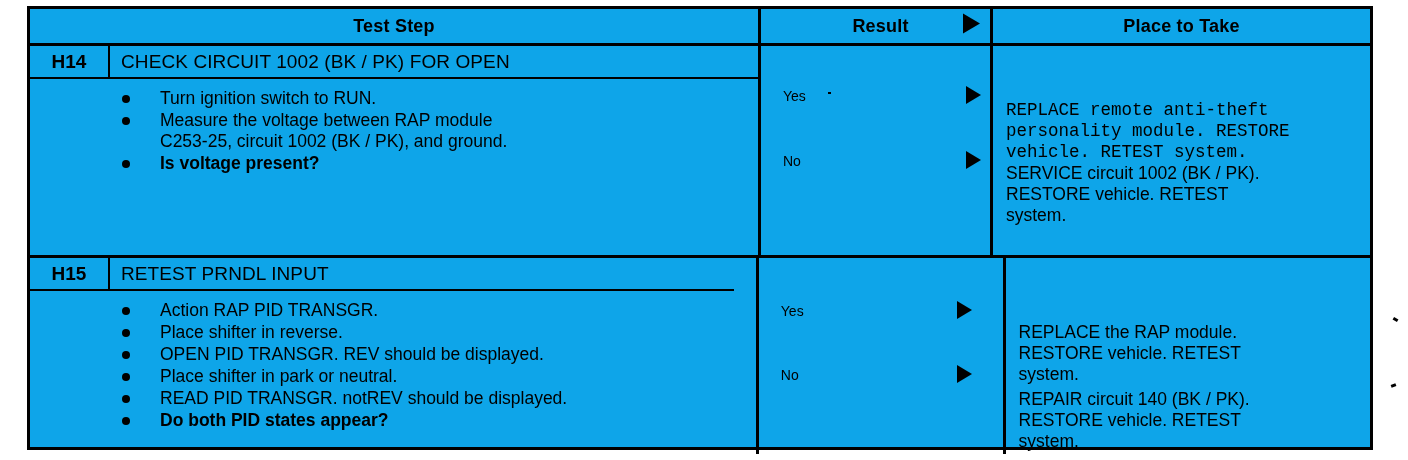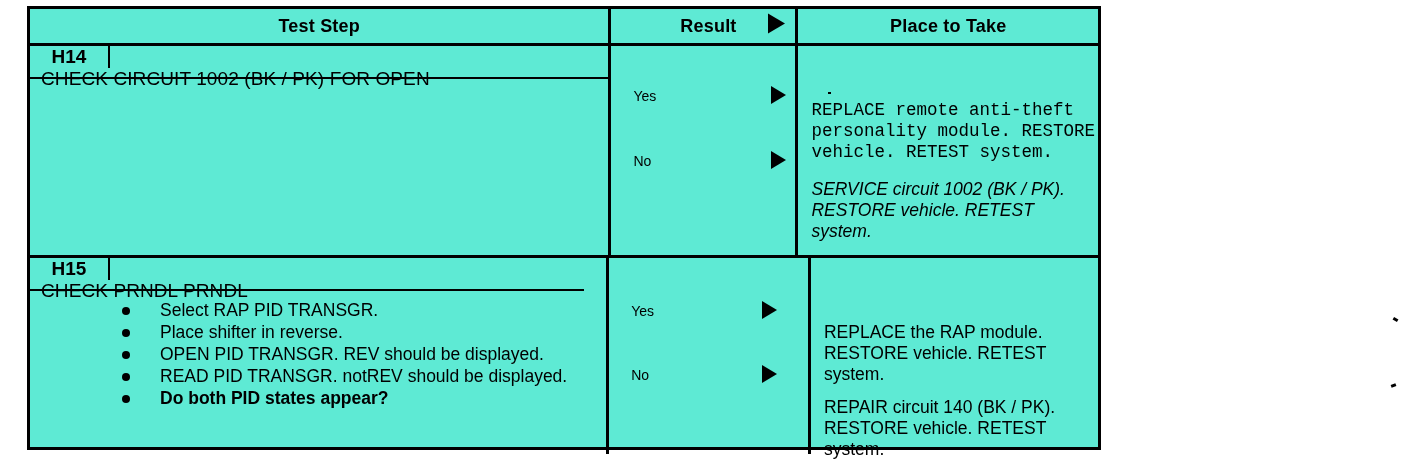--- a/index.html
+++ b/index.html
@@ -5,24 +5,24 @@
   html,body{margin:0;padding:0;background:#ffffff;}
   body{
     width:1408px;height:460px;
     font-family:"Liberation Sans","DejaVu Sans",sans-serif;
     color:#000;
     overflow:hidden;
   }
   .sheet{
     position:absolute;
     left:27px; top:6px;
-    width:1074px; height:444px;
+    width:1346px; height:444px;
     box-sizing:border-box;
     border:3px solid #000;
-    background:#5eead4;
+    background:#0ea5e9;
   }
   
   .col-step   { width:728px; }
   .col-result { width:232px;padding-left:10px; }
   .col-action { width:380px; }
 
   .row{ display:flex; }
 
   
   .hdr{
@@ -62,21 +62,20 @@
   .cell{ box-sizing:border-box; position:relative; }
   .cell.div{ border-left:3px solid #000; }
 
   
   .step-col{ padding:0; }
   .substep{
     display:flex;
     height:33px;
     border-bottom:2px solid #000;
     box-sizing:border-box;
-    flex-direction:column;
   }
   .step-id{
     width:80px;
     box-sizing:border-box;
     border-right:2px solid #000;
     display:flex;align-items:center;justify-content:center;
     font-weight:bold;
     font-size:19px;
   }
   .step-title{
@@ -151,62 +150,81 @@
     </div>
   </div>
 
   <div class="band" style="height:209px;">
 
     <div class="cell col-step step-col">
       <div class="substep">
         <div class="step-id">H14</div>
         <div class="step-title">CHECK CIRCUIT 1002 (BK / PK) FOR OPEN</div>
       </div>
+      <ul class="bullets">
+        <li>
+          <span class="dot"></span>
+          <span class="txt">Turn ignition switch to RUN.</span>
+        </li>
+        <li>
+          <span class="dot"></span>
+          <span class="txt">Measure the voltage between RAP module
+C253-25, circuit 1002 (BK / PK), and ground.</span>
+        </li>
+        <li class="bold">
+          <span class="dot"></span>
+          <span class="txt">Is voltage present?</span>
+        </li>
+      </ul>
     </div>
 
     <div class="cell col-result div">
       <div class="res-block" style="margin-top:42px;">
         <span>Yes</span>
         <span class="arrow"><span class="tri sm"></span></span>
       </div>
       <div class="res-block" style="margin-top:49px;">
         <span>No</span>
         <span class="arrow"><span class="tri sm"></span></span>
       </div>
     </div>
 
     <div class="cell col-action div">
       <div class="act-block" style="margin-top:54px;font-family:Liberation Mono, monospace;">REPLACE remote anti-theft
 personality module. RESTORE
 vehicle. RETEST system.</div>
-      <div class="act-block" style="margin-top:16px;font-style:italic;">SERVICE circuit 1002 (BK / PK).
+      <div class="act-block" style="">SERVICE circuit 1002 (BK / PK).
 RESTORE vehicle. RETEST
 system.</div>
     </div>
   </div>
 
   <div class="band sep" style="height:196px;">
 
     <div class="cell col-step step-col">
       <div class="substep">
         <div class="step-id">H15</div>
-        <div class="step-title">CHECK PRNDL PRNDL</div>
+        <div class="step-title">RETEST PRNDL INPUT</div>
       </div>
       <ul class="bullets">
         <li>
           <span class="dot"></span>
-          <span class="txt">Select RAP PID TRANSGR.</span>
+          <span class="txt">Action RAP PID TRANSGR.</span>
         </li>
         <li>
           <span class="dot"></span>
           <span class="txt">Place shifter in reverse.</span>
         </li>
         <li>
           <span class="dot"></span>
           <span class="txt">OPEN PID TRANSGR. REV should be displayed.</span>
+        </li>
+        <li>
+          <span class="dot"></span>
+          <span class="txt">Place shifter in park or neutral.</span>
         </li>
         <li>
           <span class="dot"></span>
           <span class="txt">READ PID TRANSGR. notREV should be displayed.</span>
         </li>
         <li class="bold">
           <span class="dot"></span>
           <span class="txt">Do both PID states appear?</span>
         </li>
       </ul>
@@ -220,21 +238,21 @@
       <div class="res-block" style="margin-top:48px;">
         <span>No</span>
         <span class="arrow"><span class="tri sm"></span></span>
       </div>
     </div>
 
     <div class="cell col-action div">
       <div class="act-block" style="margin-top:64px;">REPLACE the RAP module.
 RESTORE vehicle. RETEST
 system.</div>
-      <div class="act-block" style="margin-top:12px;">REPAIR circuit 140 (BK / PK).
+      <div class="act-block" style="margin-top:4px;">REPAIR circuit 140 (BK / PK).
 RESTORE vehicle. RETEST
 system.</div>
     </div>
   </div>
 
 </div>
 
 <div class="speck" style="left:1393px;top:318px;width:5px;height:3px;transform:rotate(30deg);"></div>
 <div class="speck" style="left:1391px;top:384px;width:5px;height:3px;transform:rotate(-20deg);"></div>
 <div class="speck" style="left:828px;top:92px;width:3px;height:2px;"></div>

